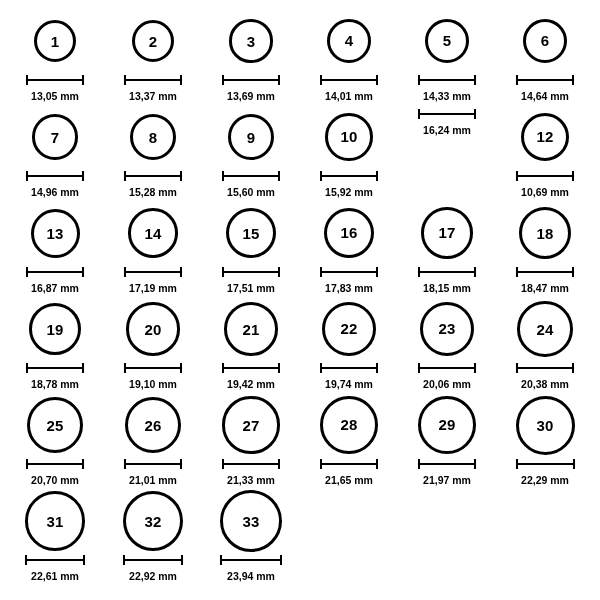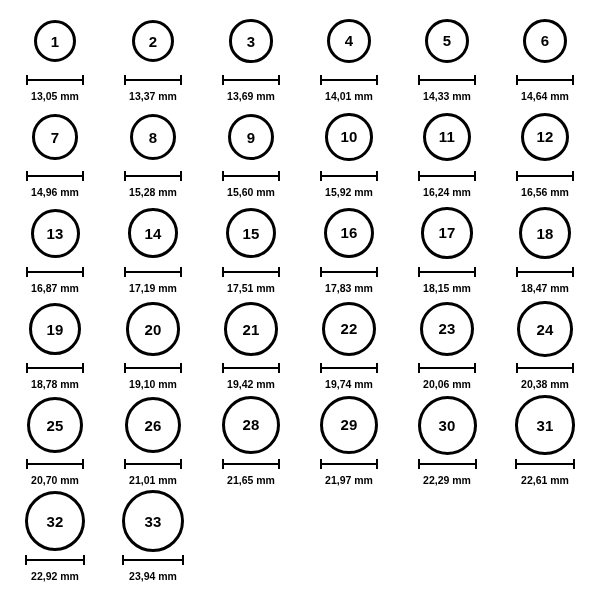--- a/index.html
+++ b/index.html
@@ -218,44 +218,39 @@
           </div>
         </div>
         <div class="measure" style="width: 58px;">
           <div class="measure-line"></div>
           <div class="measure-cap left"></div>
           <div class="measure-cap right"></div>
         </div>
         <div class="mm-label">15,92 mm</div>
       </div>
       <div class="ring-cell">
-        <div class="ring-circle-wrap">
-          <div class="ring-circle" style="width: 47.9px; height: 47.9px;">
-            <span class="ring-size-label">11</span>
-          </div>
-        </div>
         <div class="measure" style="width: 58px;">
           <div class="measure-line"></div>
           <div class="measure-cap left"></div>
           <div class="measure-cap right"></div>
         </div>
         <div class="mm-label">16,24 mm</div>
       </div>
       <div class="ring-cell">
         <div class="ring-circle-wrap">
           <div class="ring-circle" style="width: 48.4px; height: 48.4px;">
             <span class="ring-size-label">12</span>
           </div>
         </div>
         <div class="measure" style="width: 58px;">
           <div class="measure-line"></div>
           <div class="measure-cap left"></div>
           <div class="measure-cap right"></div>
         </div>
-        <div class="mm-label">16,56 mm</div>
+        <div class="mm-label">10,69 mm</div>
       </div>
       <div class="ring-cell">
         <div class="ring-circle-wrap">
           <div class="ring-circle" style="width: 49px; height: 49px;">
             <span class="ring-size-label">13</span>
           </div>
         </div>
         <div class="measure" style="width: 58px;">
           <div class="measure-line"></div>
           <div class="measure-cap left"></div>
@@ -424,20 +419,33 @@
           <div class="ring-circle" style="width: 56.6px; height: 56.6px;">
             <span class="ring-size-label">26</span>
           </div>
         </div>
         <div class="measure" style="width: 58px;">
           <div class="measure-line"></div>
           <div class="measure-cap left"></div>
           <div class="measure-cap right"></div>
         </div>
         <div class="mm-label">21,01 mm</div>
+      </div>
+      <div class="ring-cell">
+        <div class="ring-circle-wrap">
+          <div class="ring-circle" style="width: 57.2px; height: 57.2px;">
+            <span class="ring-size-label">27</span>
+          </div>
+        </div>
+        <div class="measure" style="width: 58px;">
+          <div class="measure-line"></div>
+          <div class="measure-cap left"></div>
+          <div class="measure-cap right"></div>
+        </div>
+        <div class="mm-label">21,33 mm</div>
       </div>
       <div class="ring-cell">
         <div class="ring-circle-wrap">
           <div class="ring-circle" style="width: 57.8px; height: 57.8px;">
             <span class="ring-size-label">28</span>
           </div>
         </div>
         <div class="measure" style="width: 58px;">
           <div class="measure-line"></div>
           <div class="measure-cap left"></div>

